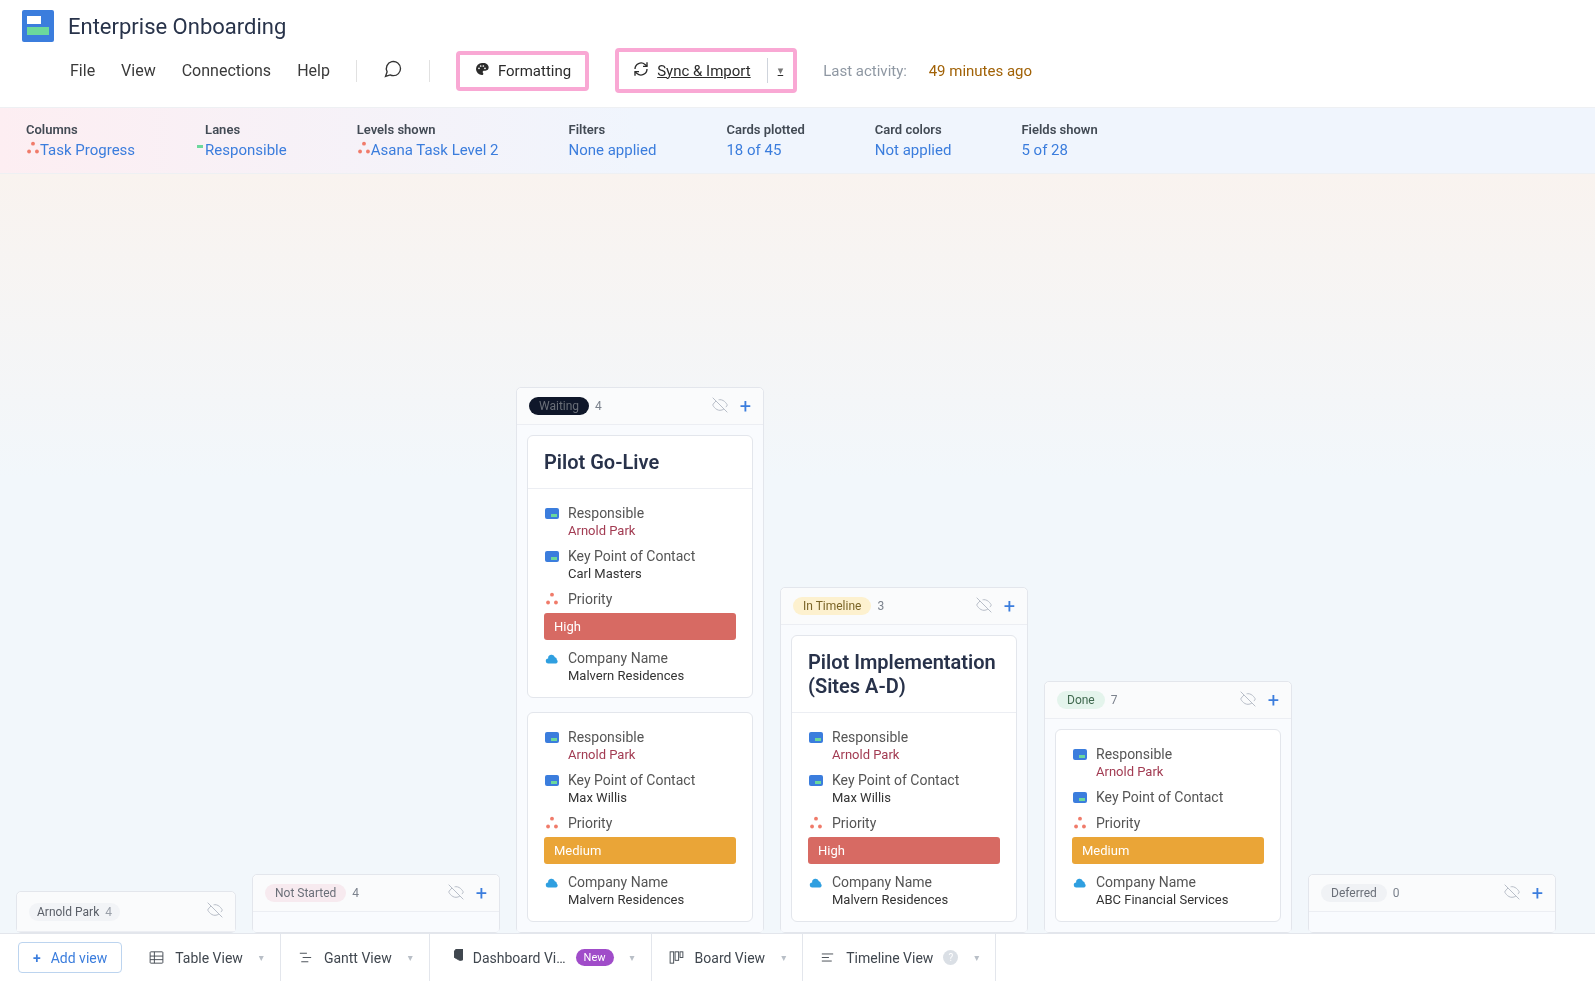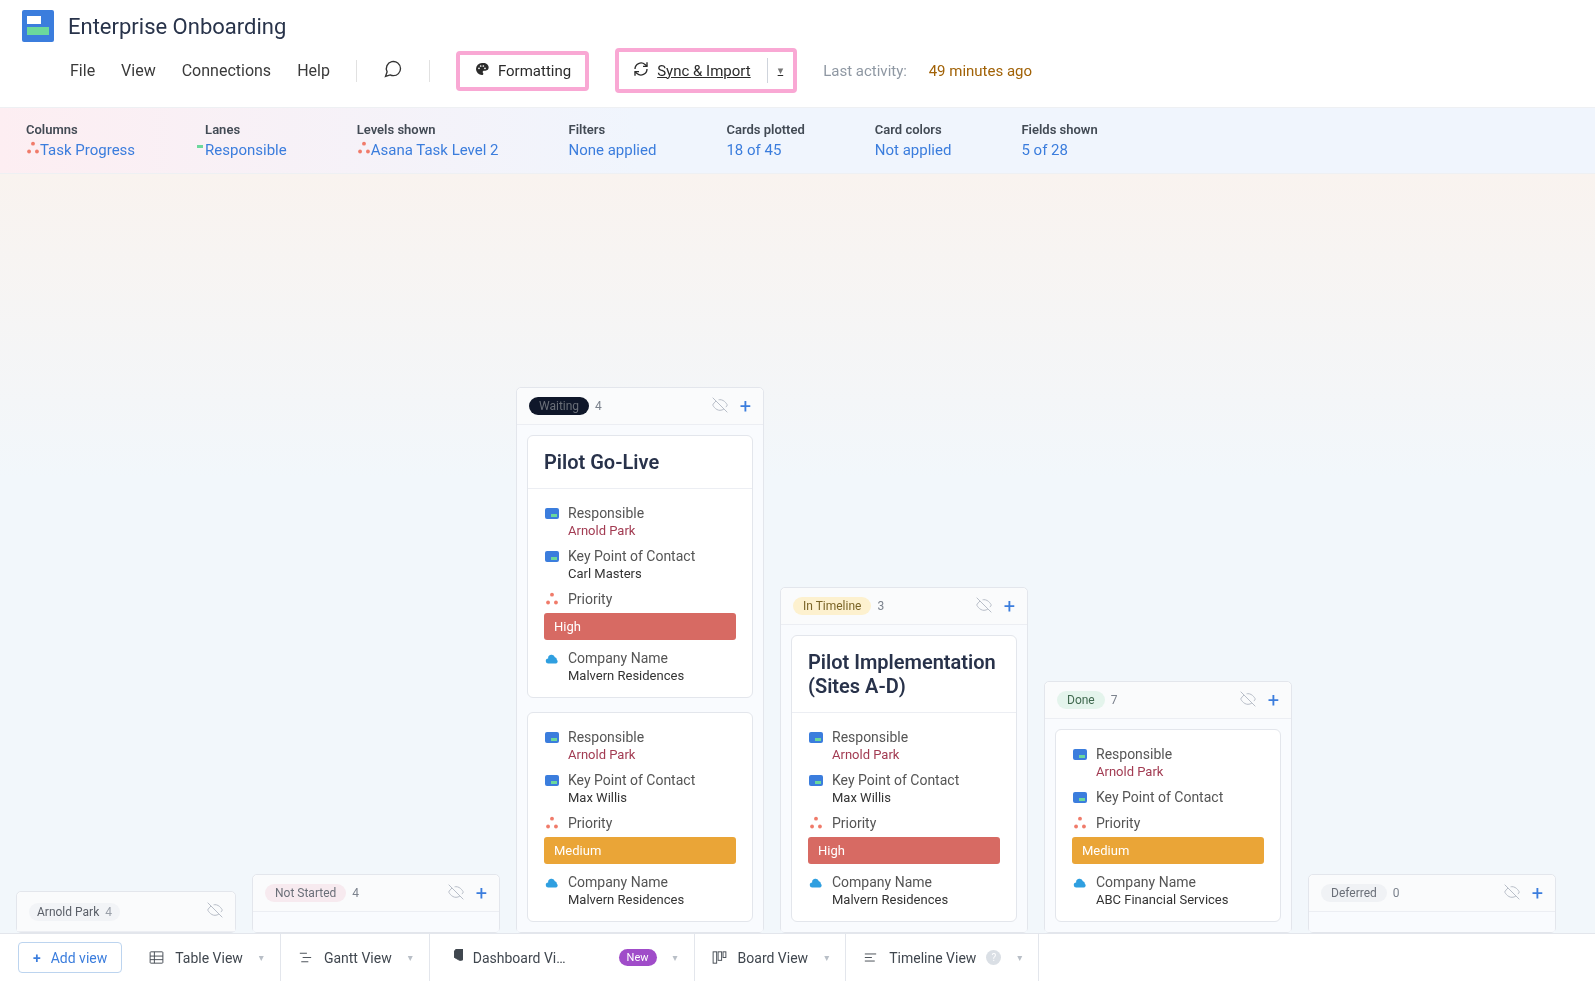--- a/index.html
+++ b/index.html
@@ -101,21 +101,21 @@
     height:48px;
   }
   .viewtab{
     display:flex;align-items:center;gap:10px;padding:0 16px;border-right:1px solid #e3e6ec;cursor:pointer;color:#40474f;font-size:14px;white-space:nowrap;
     position:relative;
   }
   .viewtab .chev{color:#b9bfc7;font-size:10px;margin-left:6px;}
   .add-view{color:#3b7ddd;border:1px solid #bcd4ef;border-radius:4px;margin:8px 10px 8px 18px;padding:0 14px;}
   .vicon{width:17px;height:17px;display:flex;align-items:center;justify-content:center;}
   .vicon svg{width:17px;height:17px;stroke:#40474f;fill:none;stroke-width:1.3;}
-  .new-pill{background:#a04cc9;color:#fff;font-size:11px;padding:2px 8px;border-radius:9px;margin-left:43px;}
+  .new-pill{background:#a04cc9;color:#fff;font-size:11px;padding:2px 8px;border-radius:9px;}
   .qmark{width:15px;height:15px;border-radius:50%;background:#dadfe5;color:#fff;font-size:10px;display:flex;align-items:center;justify-content:center;}
   .viewbar .spacer{flex:1;}
 
   
   .bg-notstarted{background:#f7eaef;color:#6a6f78;}
   .bg-waiting{background:#0f172a;color:#6a6f78;}
   .bg-inprogress{background:#fdf1cf;color:#7a6426;}
   .bg-done{background:#e4f4ec;color:#40694f;}
   .bg-deferred{background:#f0f2f5;color:#6a6f78;}
   .bg-person{background:#f2f4f7;color:#5a5f68;}

